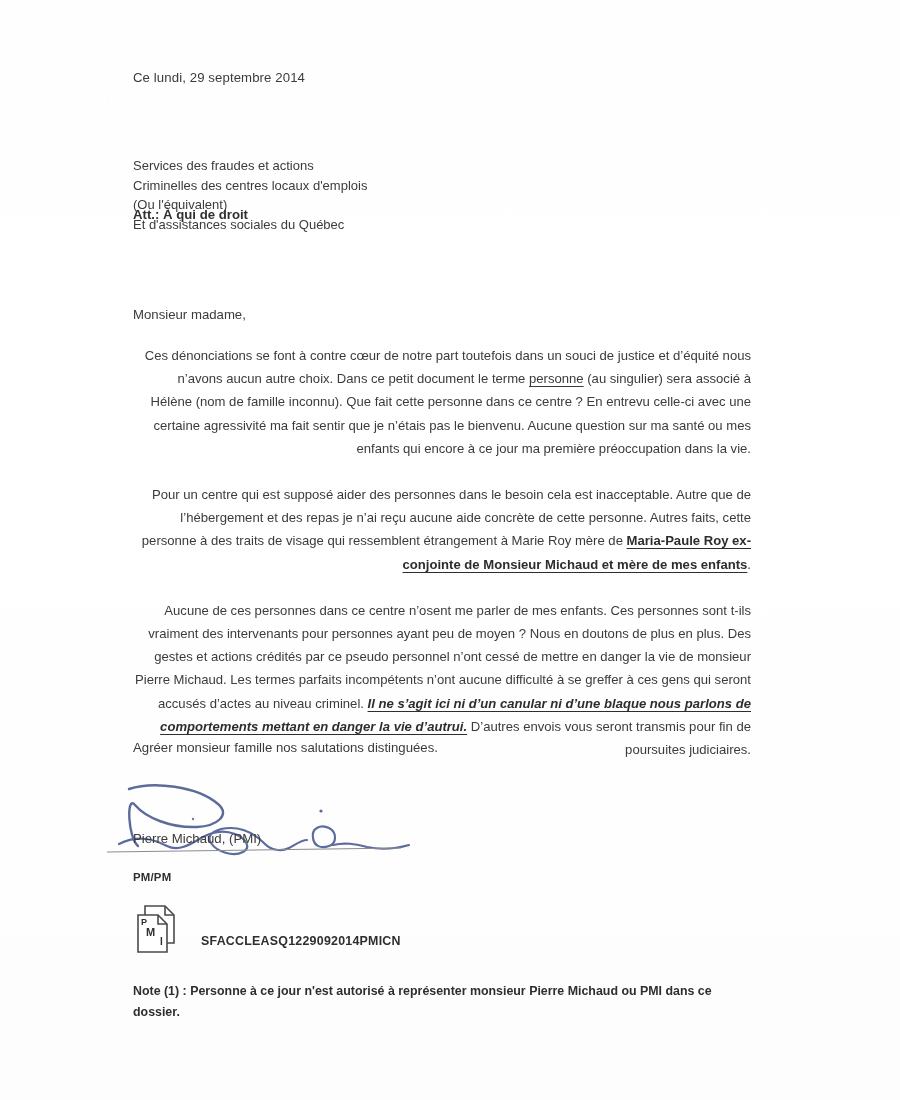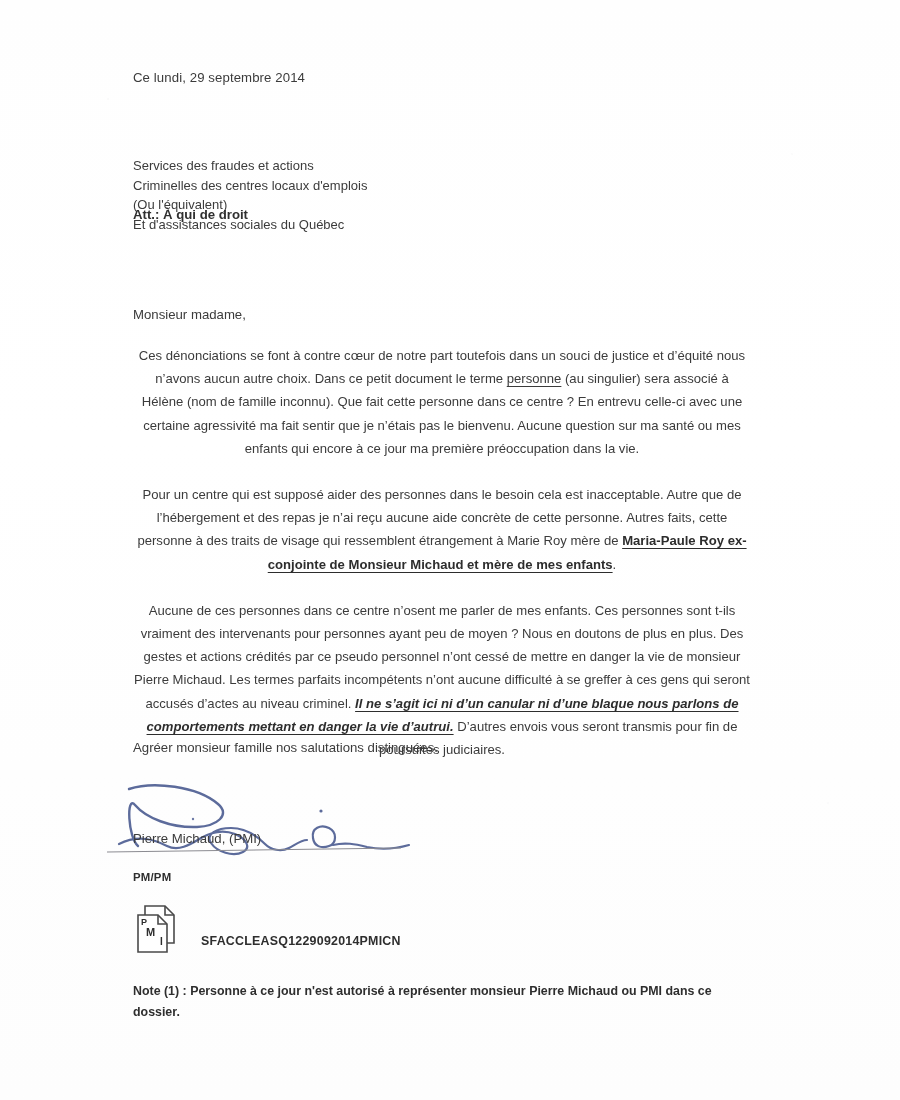--- a/index.html
+++ b/index.html
@@ -75,21 +75,21 @@
   }
   .body-block {
     position: absolute;
     top: 344px;
     width: 618px;
   }
   .para {
     font-size: 13.1px;
     line-height: 23.2px;
     margin: 0 0 23px 0;
-    text-align: center;
+    text-align: right;
     color: #3b3b3b;
   }
   .u { text-decoration: underline; text-underline-offset: 2.5px; }
   .bu {
     font-weight: bold;
     text-decoration: underline;
     text-underline-offset: 2.5px;
     color: #2d2d2d;
   }
   .biu {

